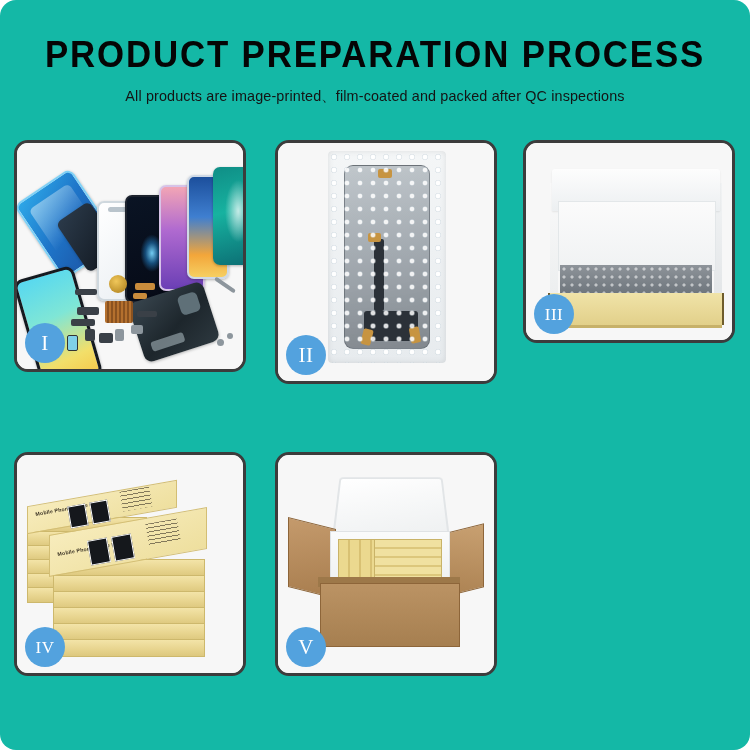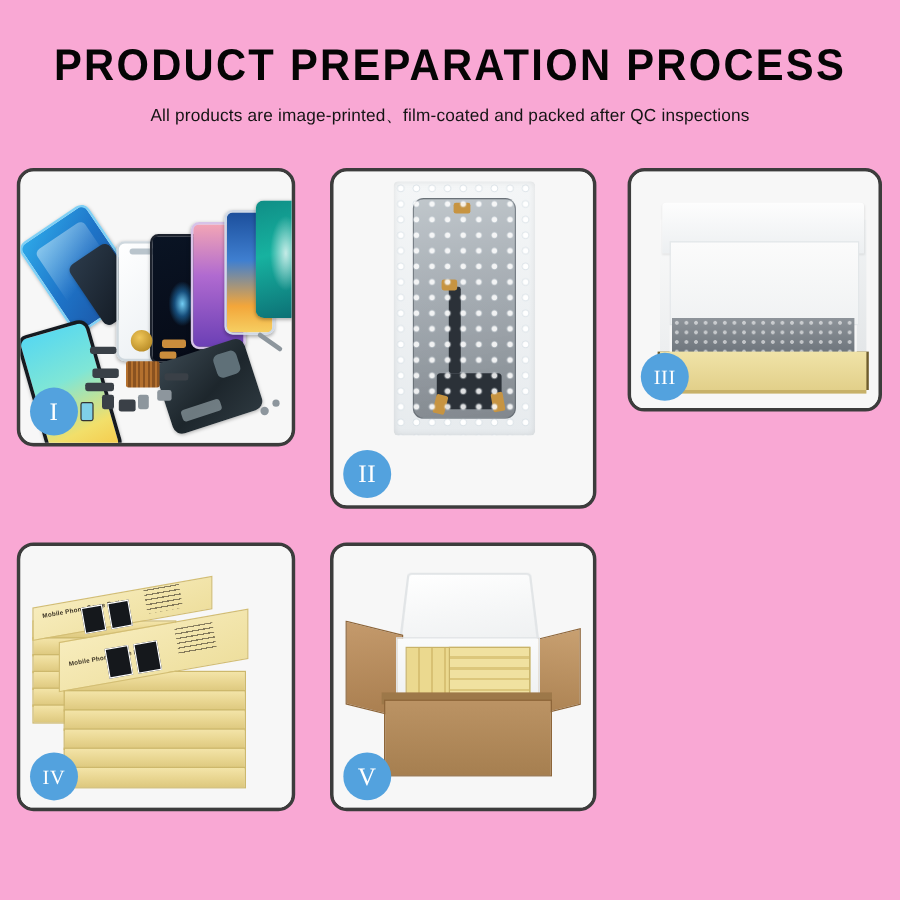--- a/index.html
+++ b/index.html
@@ -10,21 +10,22 @@
     width: 750px;
     height: 750px;
     background: #ffffff;
     font-family: "Liberation Sans", sans-serif;
     overflow: hidden;
   }
   .page {
     position: relative;
     width: 750px;
     height: 750px;
-    background: #f9a8d4;
+    background: #14b8a6;
+    border-radius: 16px;
   }
 
   
   .header {
     position: absolute;
     left: 0;
     top: 36px;
     width: 750px;
     text-align: center;
   }
@@ -62,21 +63,21 @@
   .panel {
     position: absolute;
     box-sizing: border-box;
     border: 3px solid #3c3c3c;
     border-radius: 14px;
     background: #f6f6f6;
     overflow: hidden;
   }
   
   .p1 { left: 14px;  top: 140px; width: 232px; height: 232px; }
-  .p2 { left: 275px; top: 140px; width: 222px; height: 284px; }
+  .p2 { left: 275px; top: 140px; width: 222px; height: 244px; }
   .p3 { left: 523px; top: 140px; width: 212px; height: 203px; }
   
   .p4 { left: 14px;  top: 452px; width: 232px; height: 224px; }
   .p5 { left: 275px; top: 452px; width: 222px; height: 224px; }
   .p6 { left: 523px; top: 452px; width: 212px; height: 224px; }
 
   .panel-inner {
     position: absolute;
     inset: 0;
     background: #f7f7f7;

